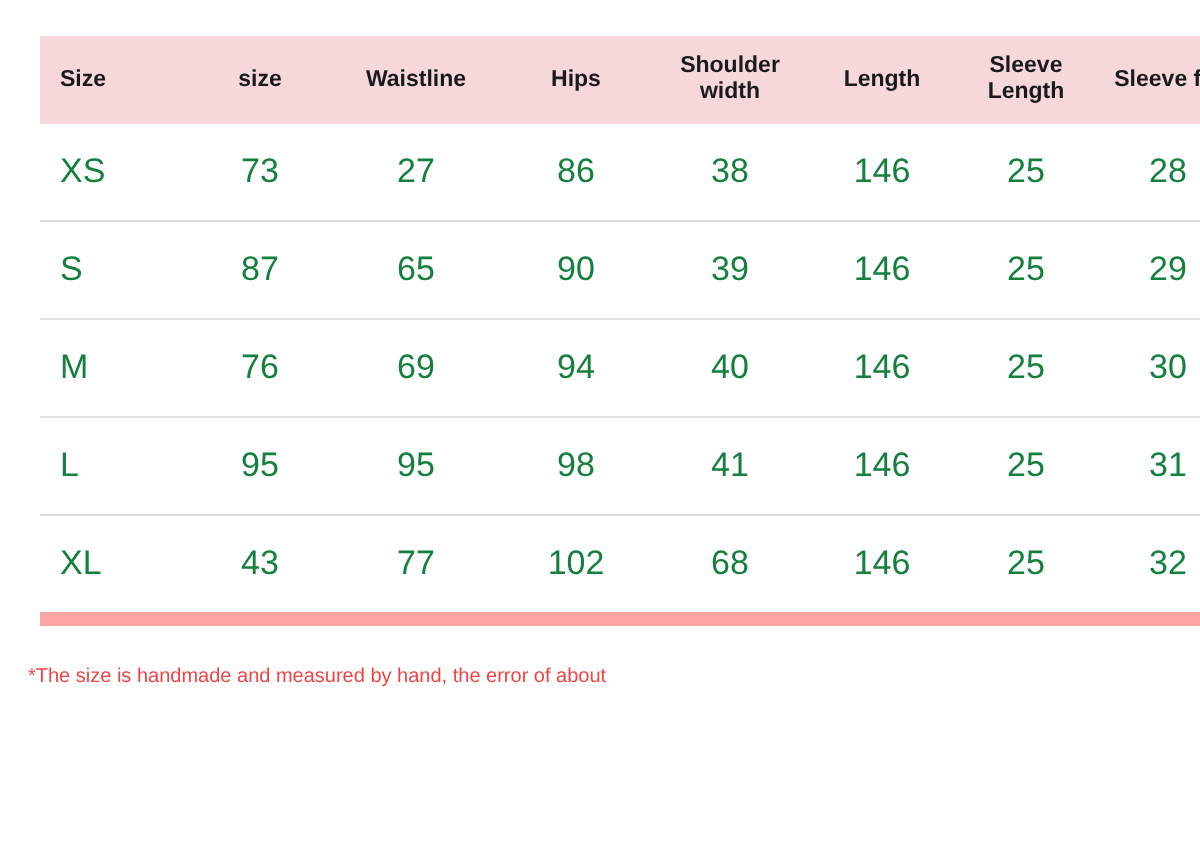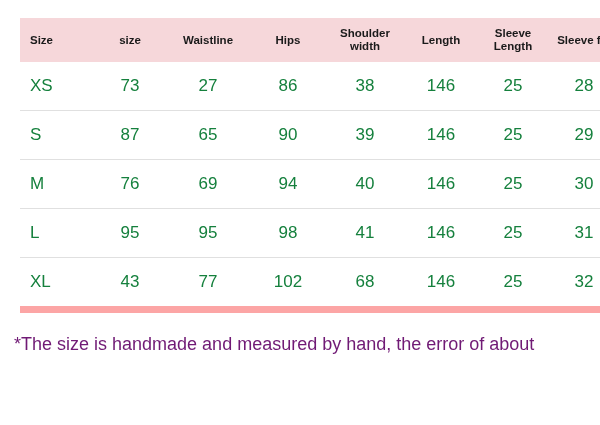--- a/index.html
+++ b/index.html
@@ -58,22 +58,22 @@
   }
   table.size-table tbody td.col-size {
     text-align: left;
     padding-left: 10px;
   }
   table.size-table tbody tr:last-child td {
     border-bottom: 7px solid #fca5a5;
   }
   .note {
     margin: 18px 20px 0 14px;
-    font-size: 18px;
-    color: #701a75;
+    font-size: 10px;
+    color: #ef4444;
     line-height: 1.55;
     max-width: 420px;
   }
   .note div {
     white-space: nowrap;
   }
 </style>
 </head>
 <body>
 

